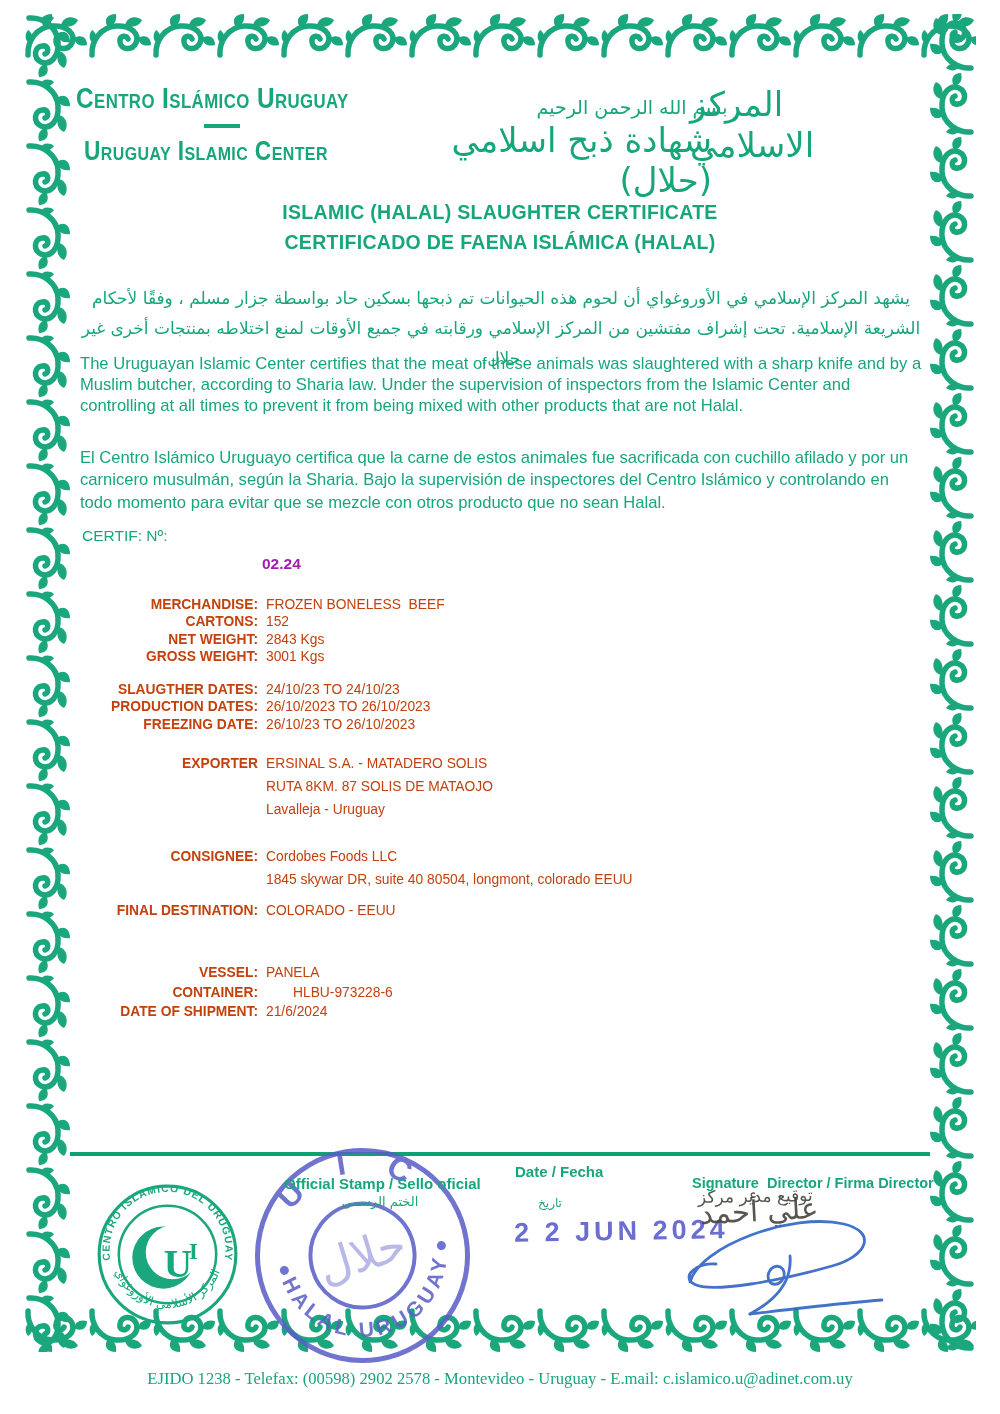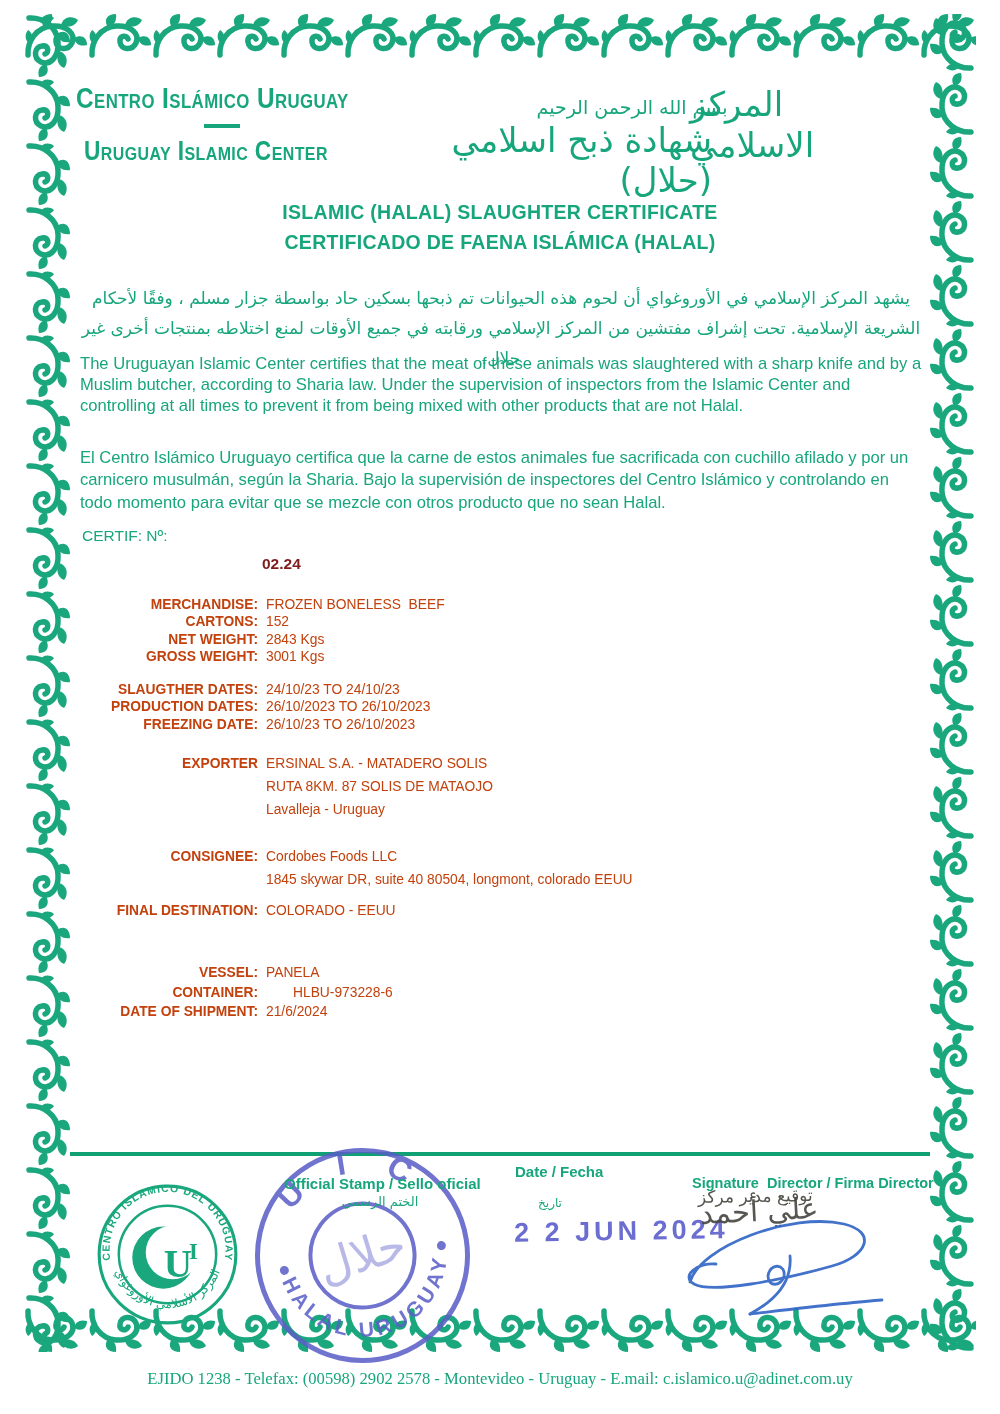--- a/index.html
+++ b/index.html
@@ -1,20 +1,20 @@
 <!DOCTYPE html>
 <html><head>
 <meta charset="utf-8">
 <style>
   html,body{margin:0;padding:0;background:#e8e8e8;}
   .page{position:relative;width:1000px;height:1414px;margin:0 auto;background:#ffffff;
         font-family:"Liberation Sans",sans-serif;overflow:hidden;}
   .abs{position:absolute;}
   .green{color:#17a67c;}
-  .ink{color:#7f1d1d;text-align:right;}
+  .ink{color:#a21caf;text-align:right;}
 
   
   .bstrip{position:absolute;color:#1aa77d;z-index:1;}
 
   
   .org-es{left:76px;top:82px;font-size:29px;font-weight:700;font-variant:small-caps;
           letter-spacing:.5px;transform:scaleX(.84);transform-origin:left;white-space:nowrap;}
   .org-divider{left:204px;top:124px;width:36px;height:4px;background:#17a67c;}
   .org-en{left:84px;top:136px;font-size:27px;font-weight:700;font-variant:small-caps;
           letter-spacing:.5px;transform:scaleX(.84);transform-origin:left;white-space:nowrap;}

